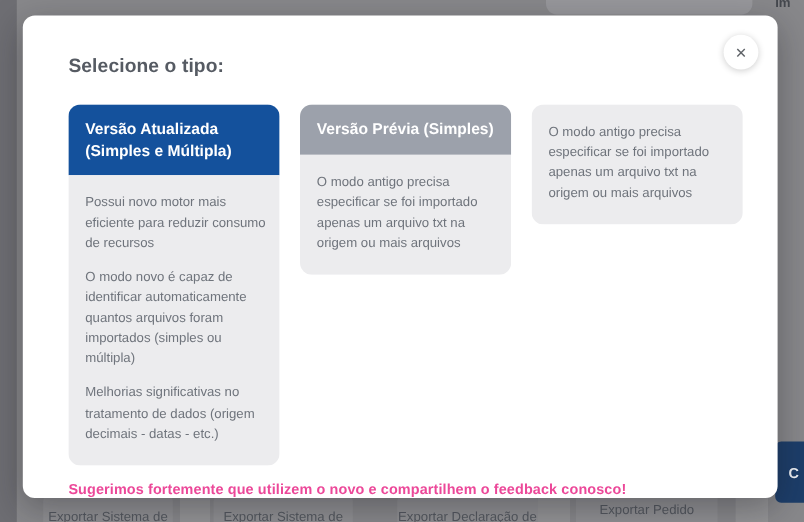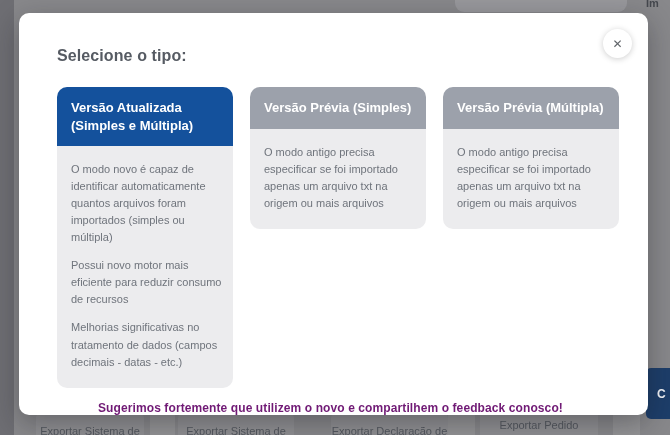--- a/index.html
+++ b/index.html
@@ -85,23 +85,22 @@
   .card.primary .card-header { background: #14519c; }
   .card.gray    .card-header { background: #9ca1ab; }
   .card-body {
     background: #ececee; padding: 15px 11px 17px 14px;
     color: #6f747c; font-size: 11px; line-height: 1.55;
   }
   .card-body p { margin: 0 0 11px 0; }
   .card-body p:last-child { margin-bottom: 0; }
   .modal-footer-note {
     margin-top: 13px;
-    font-size: 12px; font-weight: bold; color: #701a75;
+    font-size: 12px; font-weight: bold; color: #ec4899;
     letter-spacing: 0.1px;
-    margin-left: 41px;
   }
 </style>
 </head>
 <body>
 
 <div class="bg-layer">
   <div class="bg-sidebar"></div>
   <div class="bg-topfield"></div>
   <div class="bg-topright-btn">Im</div>
 
@@ -122,35 +121,34 @@
     <span>✕</span>
   </button>
 
   <div class="modal-title">Selecione o tipo:</div>
 
   <div class="cards-row">
 
     <div class="card primary">
       <div class="card-header">Versão Atualizada (Simples e Múltipla)</div>
       <div class="card-body">
+        <p>Possui novo motor mais eficiente para reduzir consumo de recursos</p>
         <p>O modo novo é capaz de identificar automaticamente quantos arquivos foram importados (simples ou múltipla)</p>
-        <p>Possui novo motor mais eficiente para reduzir consumo de recursos</p>
-        <p>Melhorias significativas no tratamento de dados (campos decimais - datas - etc.)</p>
+        <p>Melhorias significativas no tratamento de dados (origem decimais - datas - etc.)</p>
       </div>
     </div>
 
     <div class="card gray">
       <div class="card-header">Versão Prévia (Simples)</div>
       <div class="card-body">
         <p>O modo antigo precisa especificar se foi importado apenas um arquivo txt na origem ou mais arquivos</p>
       </div>
     </div>
 
     <div class="card gray">
-      <div class="card-header">Versão Prévia (Múltipla)</div>
       <div class="card-body">
         <p>O modo antigo precisa especificar se foi importado apenas um arquivo txt na origem ou mais arquivos</p>
       </div>
     </div>
 
   </div>
 
   <div class="modal-footer-note">Sugerimos fortemente que utilizem o novo e compartilhem o feedback conosco!</div>
 </div>
 

